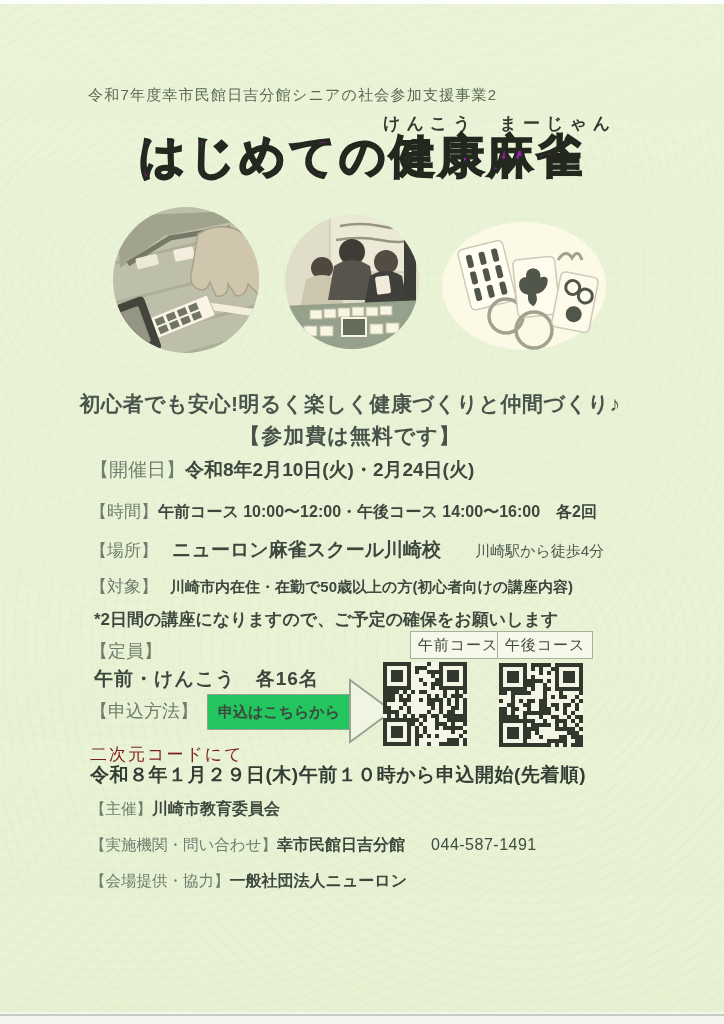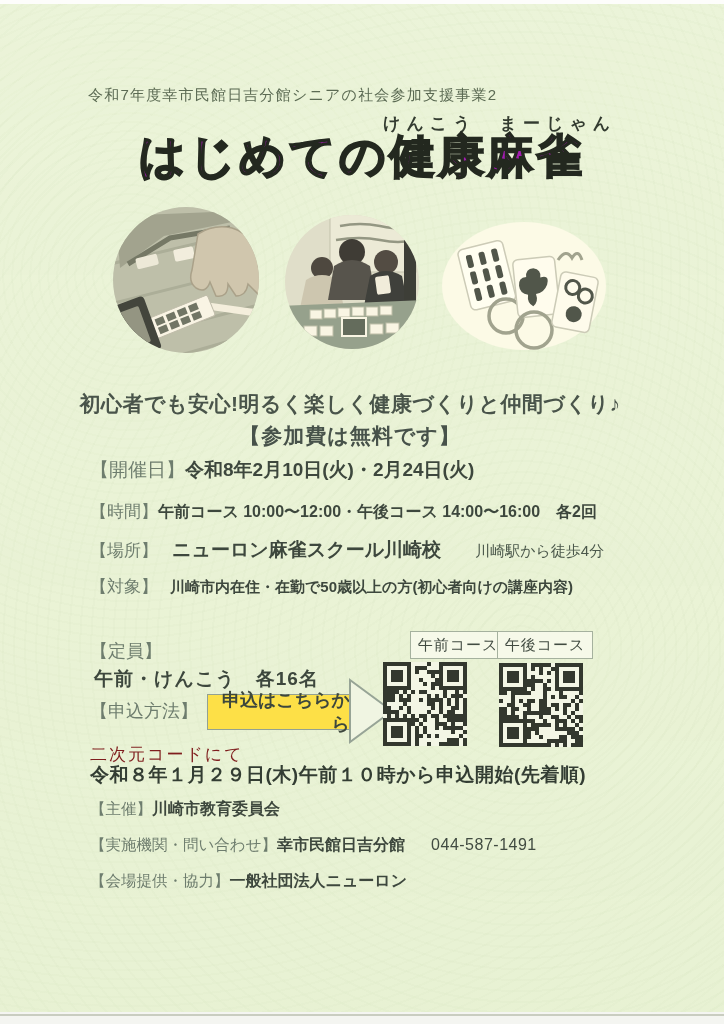--- a/index.html
+++ b/index.html
@@ -31,23 +31,23 @@
   .row-place{top:533px;font-size:17px;}
   .row-place .place-name{font-size:19px;margin-left:14px;}
   .row-place .place-note{font-weight:400;color:#4b584b;font-size:15px;margin-left:34px;}
   .row-target{top:571px;font-size:17px;}
   .row-target .val{font-size:15px;margin-left:12px;}
   .row-note{top:604px;font-size:17px;color:#3d473d;font-weight:700;left:94px;}
   .row-cap-label{top:635px;font-size:18px;}
   .row-cap-value{top:662px;font-size:19px;color:#3d473d;font-weight:700;left:94px;letter-spacing:1px;}
   .row-apply-label{top:695px;font-size:18px;}
   .row-apply-value{top:727px;font-size:17px;color:#7f1d1d;font-weight:400;letter-spacing:2px;margin-top:12px;}
-  .callout-box{left:207px;top:690px;width:142px;height:34px;background:#fde047;
+  .callout-box{left:207px;top:690px;width:142px;height:34px;background:#22c55e;
     border:1.5px solid #93a192;display:flex;align-items:center;justify-content:center;
-    font-size:18px;font-weight:700;color:#3d473d;}
+    font-size:15px;font-weight:700;color:#3d473d;}
   .arrow-head{left:348px;top:672px;}
   .qr-label{width:94px;height:26px;background:#f6f9e9;border:1px solid #a5b19e;
     display:flex;align-items:center;justify-content:center;font-size:15px;color:#414b41;letter-spacing:1px;}
   .qr-label-1{left:378px;top:627px;margin-left:32px;}
   .qr-label-2{left:497px;top:627px;}
   .qr-code{width:84px;height:84px;}
   .qr-code-1{left:383px;top:658px;}
   .qr-code-2{left:499px;top:659px;}
   .apply-start{left:90px;top:758px;font-size:19px;font-weight:700;color:#333d33;letter-spacing:.5px;white-space:nowrap;}
   .row-org{top:795px;font-size:16px;}
@@ -193,20 +193,21 @@
     </div>
 
     <div class="abs row row-place">
       <span class="lbl">【場所】</span><span class="val place-name">ニューロン麻雀スクール川崎校</span><span class="place-note">川崎駅から徒歩4分</span>
     </div>
 
     <div class="abs row row-target">
       <span class="lbl">【対象】</span><span class="val">川崎市内在住・在勤で50歳以上の方(初心者向けの講座内容)</span>
     </div>
 
+    <div class="abs row-note abs">*2日間の講座になりますので、ご予定の確保をお願いします</div>
 
     <div class="abs row row-cap-label">
       <span class="lbl">【定員】</span>
     </div>
     <div class="abs row-cap-value">午前・けんこう　各16名</div>
 
     <div class="abs row row-apply-label">
       <span class="lbl">【申込方法】</span>
     </div>
     <div class="abs row row-apply-value">二次元コードにて</div>

